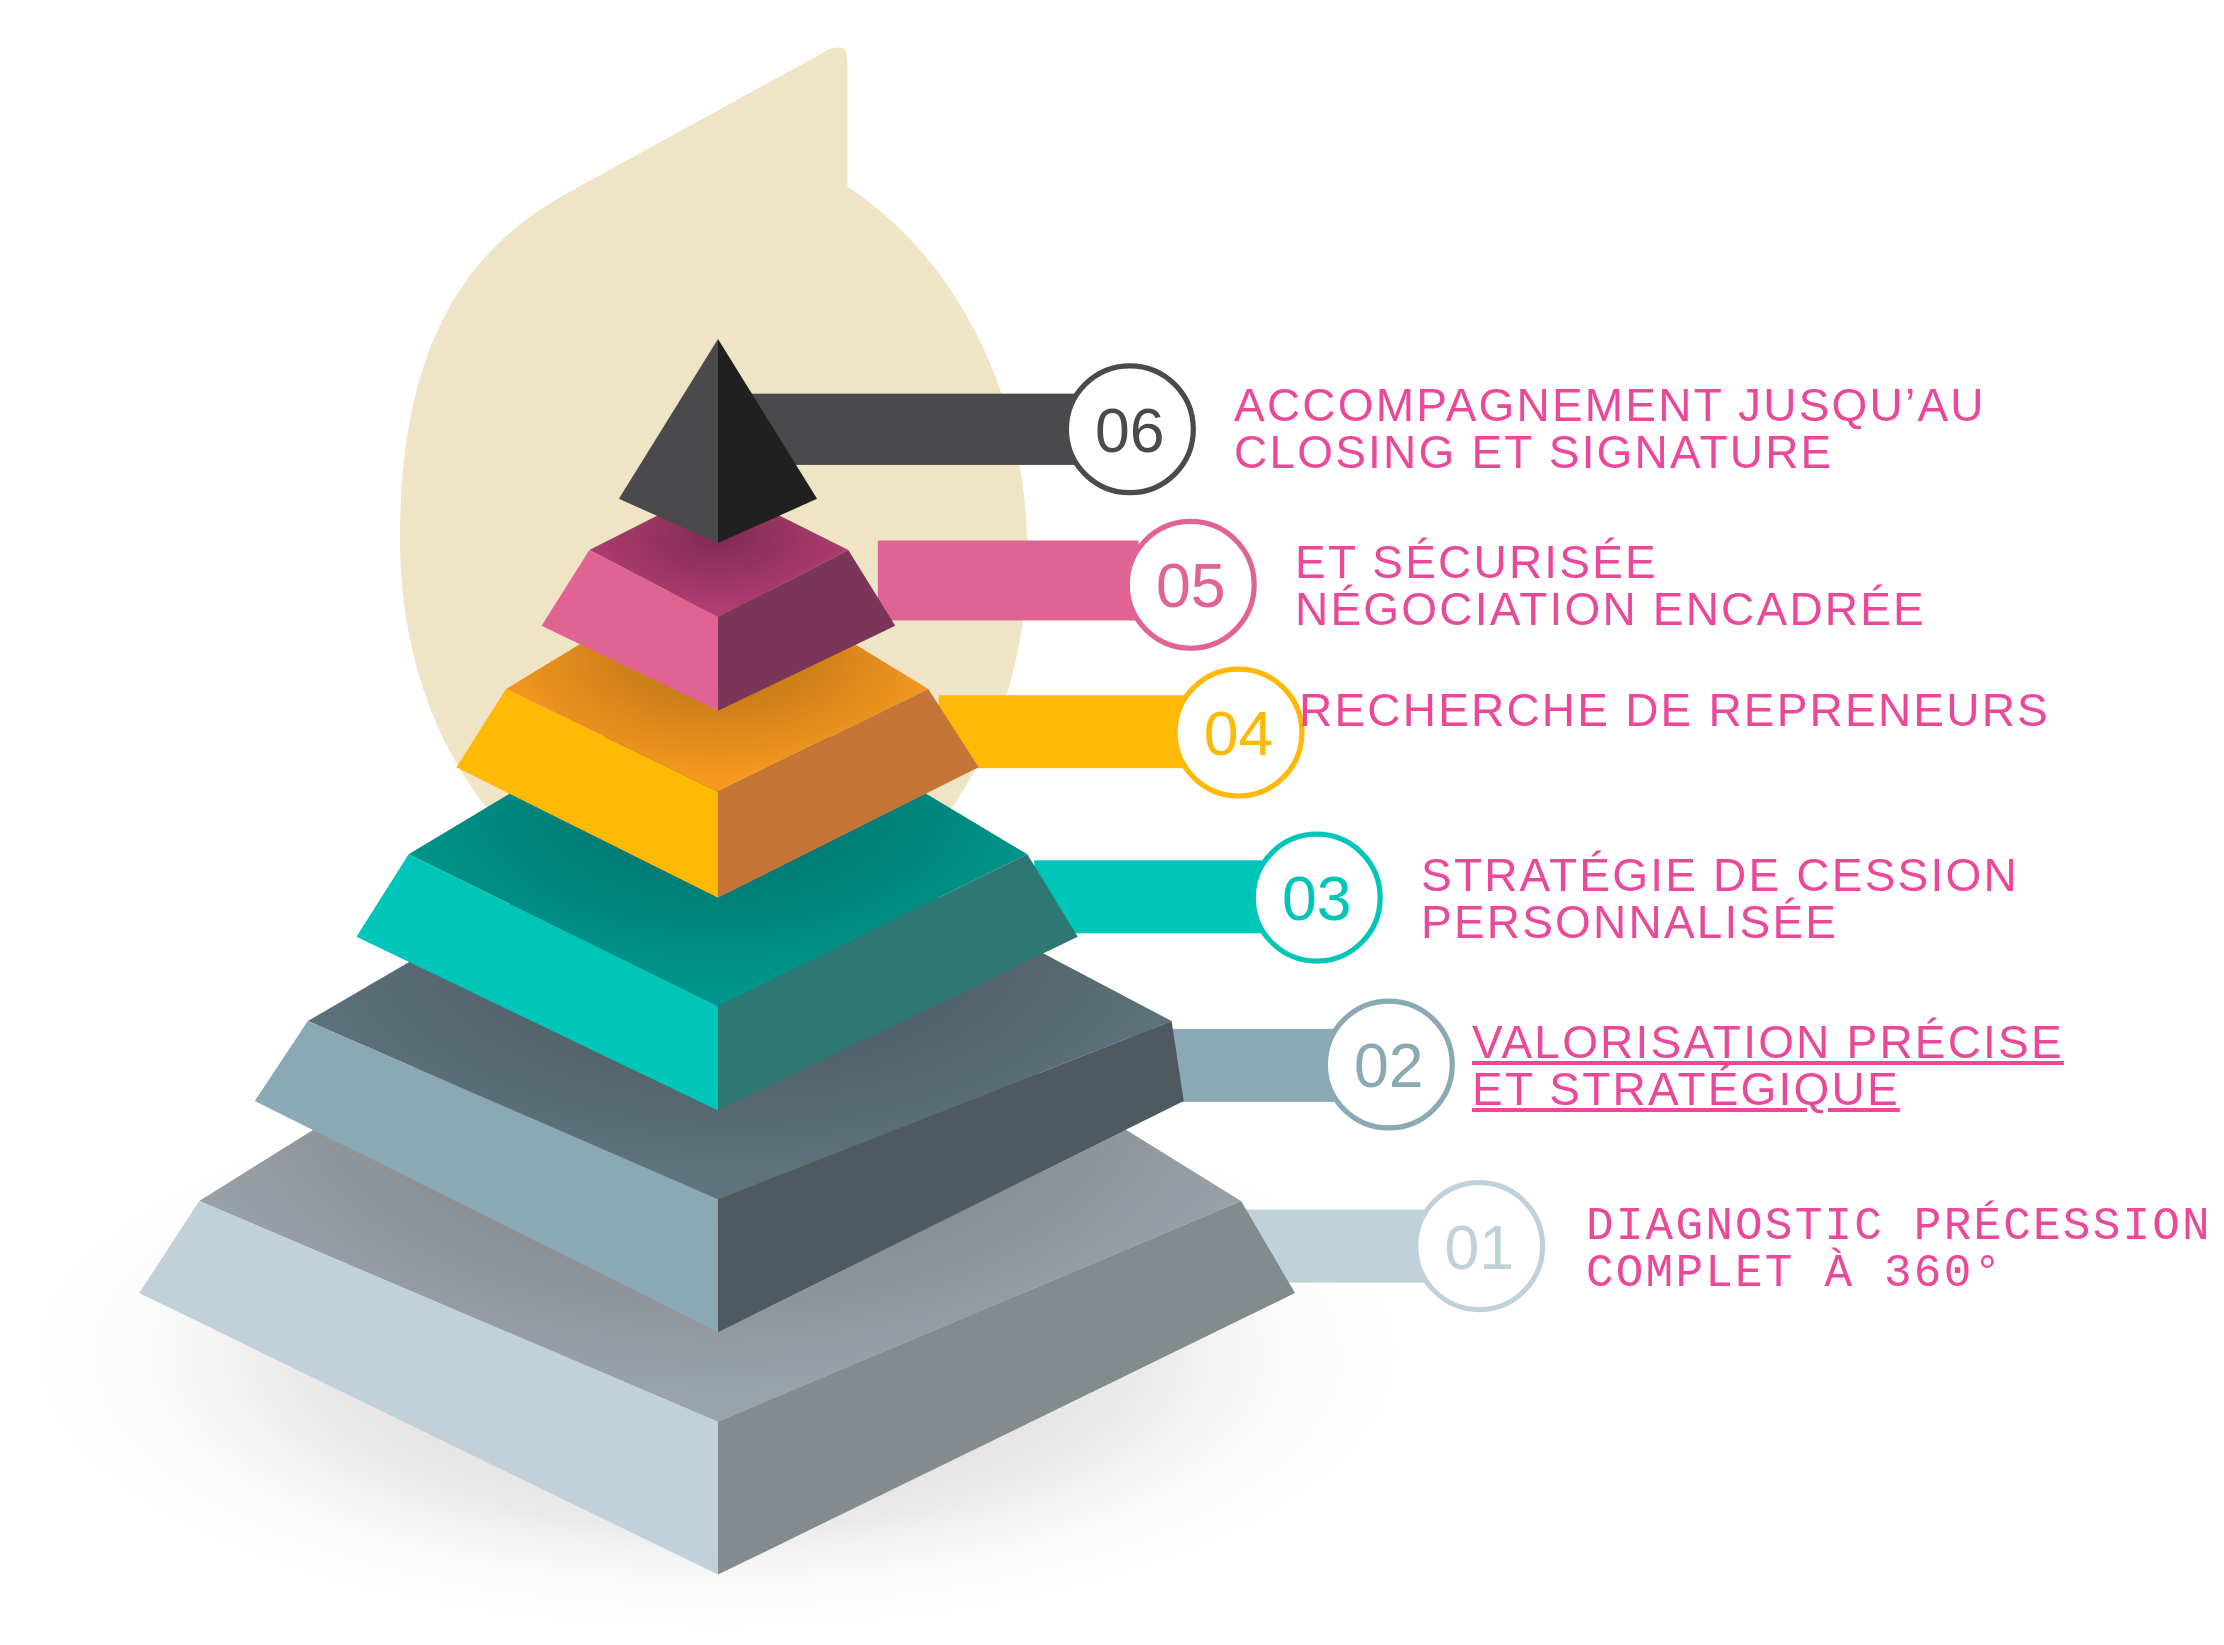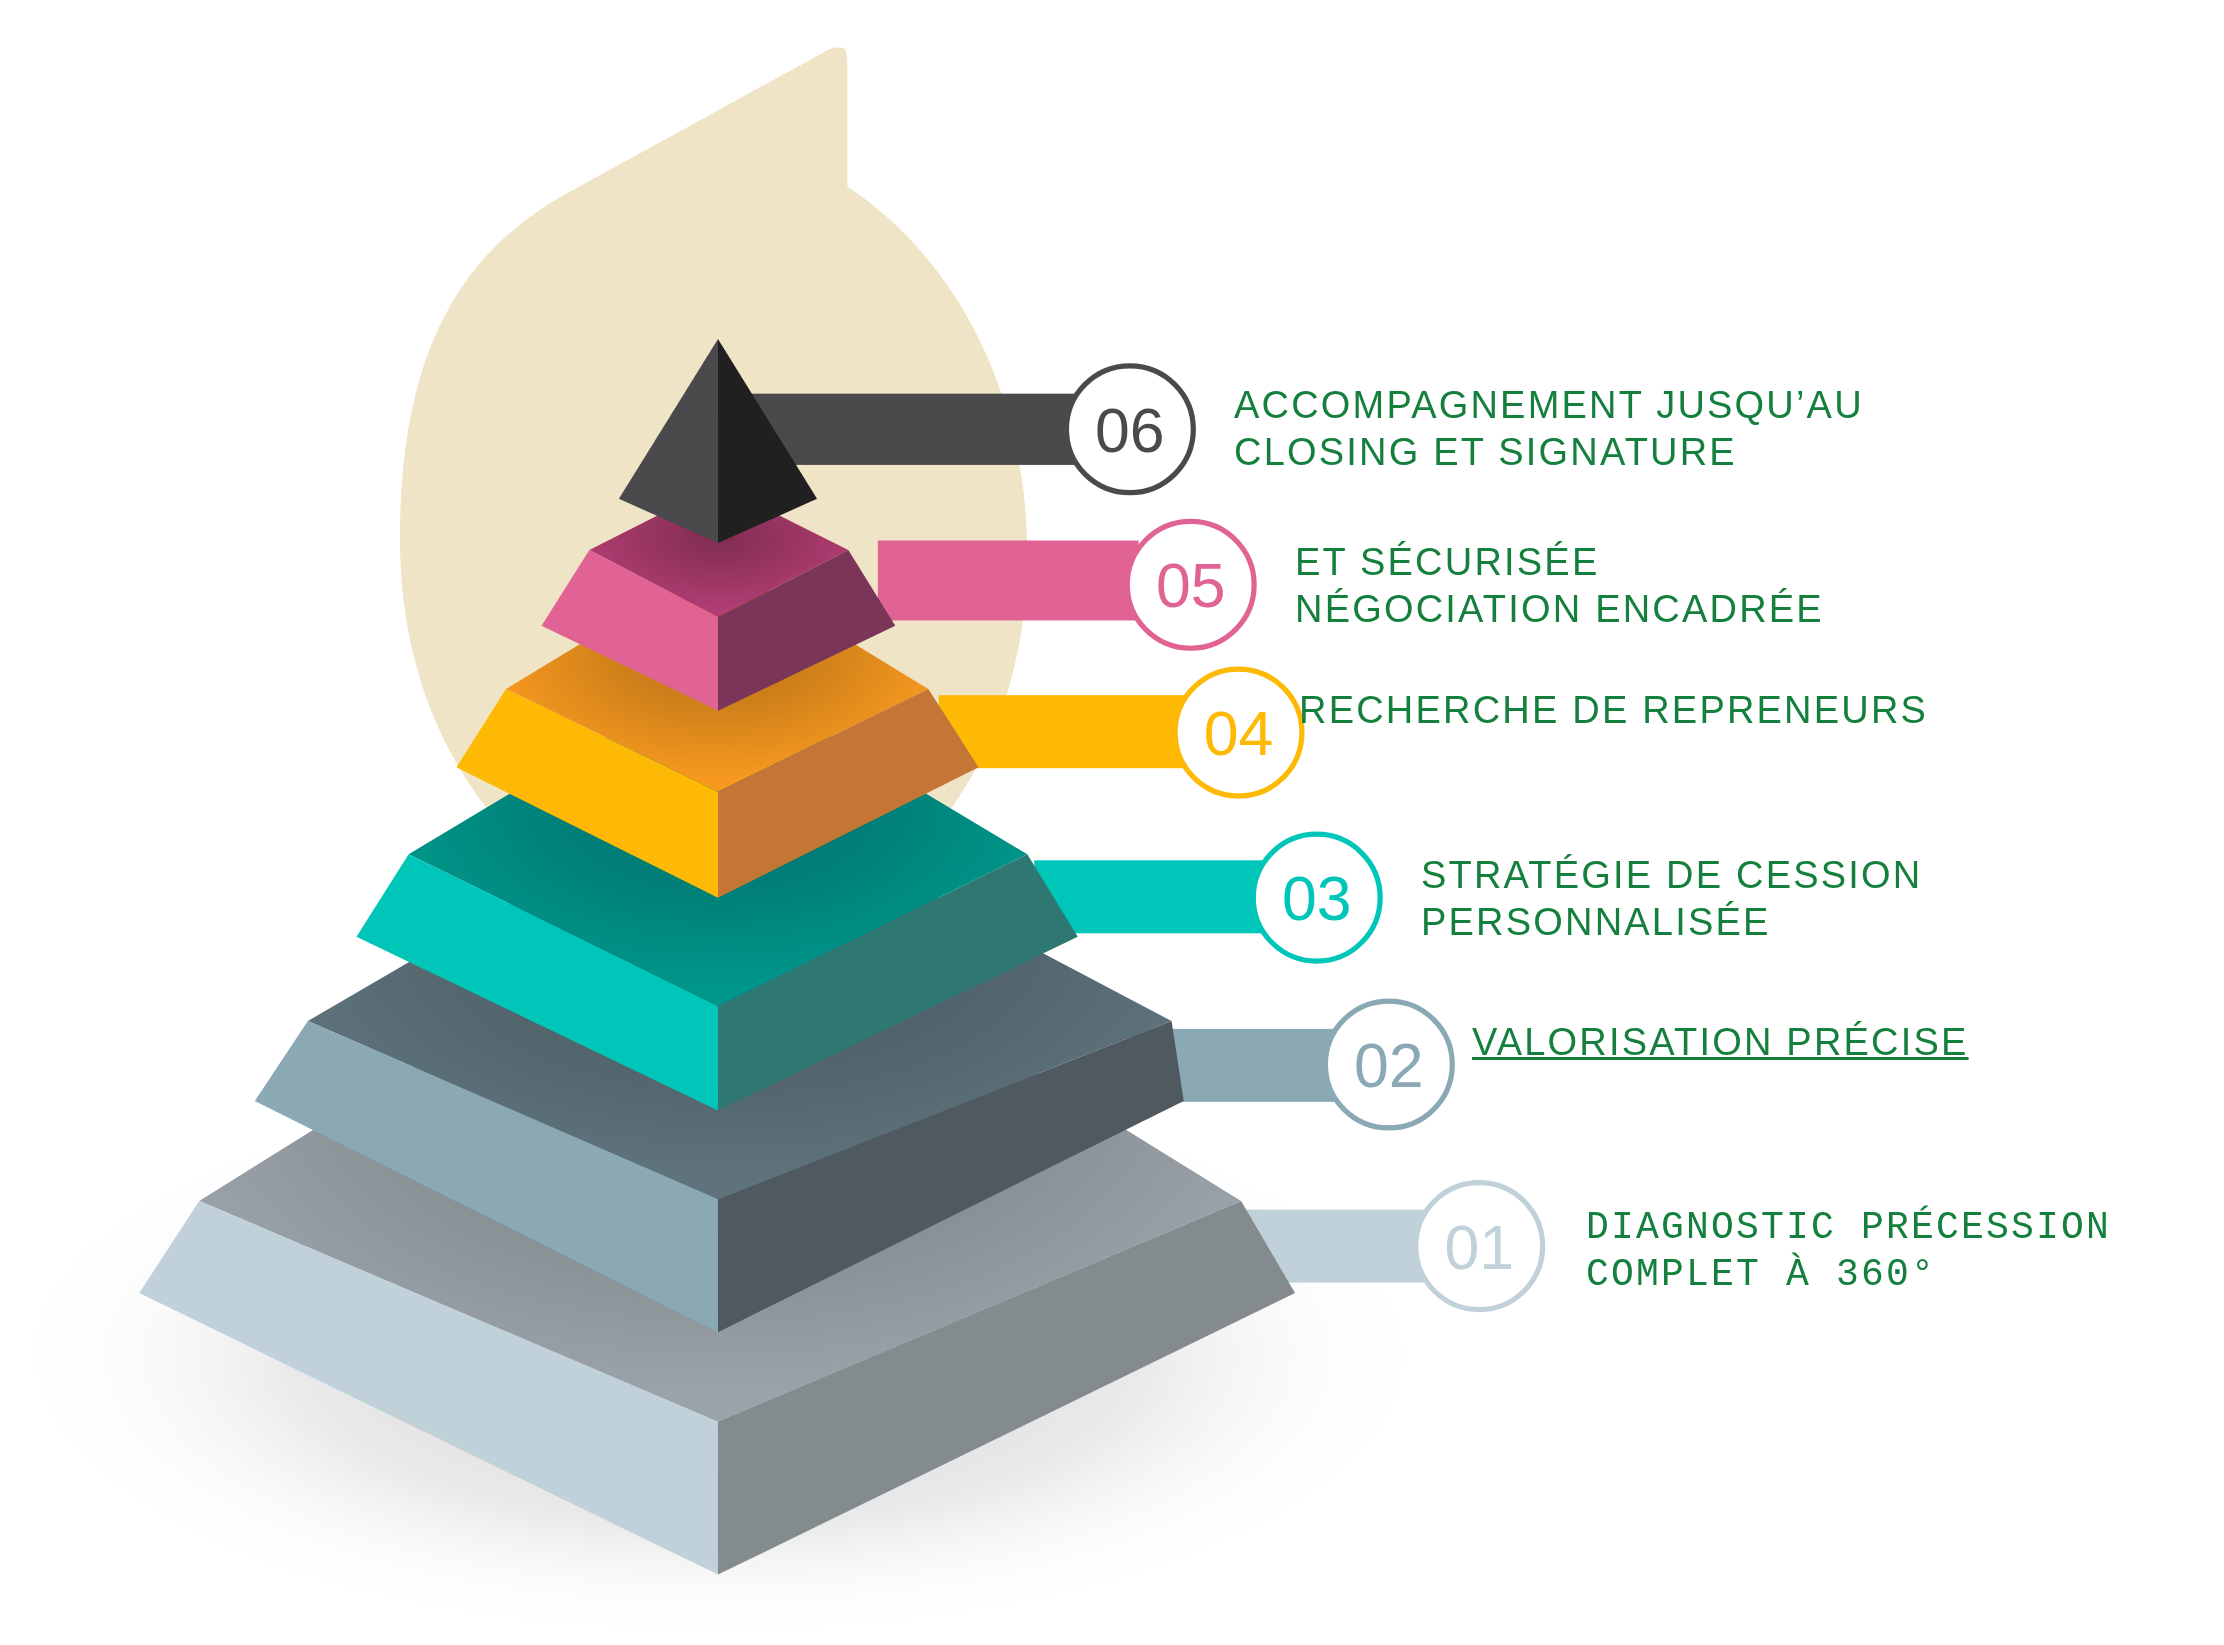--- a/index.html
+++ b/index.html
@@ -1,18 +1,18 @@
 <!DOCTYPE html>
 <html style="font-size:14px"><head>
 <meta charset="utf-8">
 <style>
   html,body{margin:0;padding:0;background:#ffffff;}
   body{width:2225px;height:1645px;position:relative;overflow:hidden;font-family:"Liberation Sans","DejaVu Sans",sans-serif;}
   #diagram{position:absolute;left:0;top:0;width:2225px;height:1645px;}
-  .label{position:absolute;color:#15803d;font-size:38px;letter-spacing:2.2px;line-height:47px;text-transform:uppercase;white-space:nowrap;}
+  .label{position:absolute;color:#ec4899;font-size:46px;letter-spacing:2.2px;line-height:47px;text-transform:uppercase;white-space:nowrap;}
   .label span{display:block;}
 </style>
 </head>
 <body>
 
 <svg id="diagram" viewBox="0 0 2560 1893" xmlns="http://www.w3.org/2000/svg">
   <defs>
     <radialGradient id="floorShadow" cx="50%" cy="50%" r="50%">
       <stop offset="0%" stop-color="#c8c8c8" stop-opacity="0.9"></stop>
       <stop offset="60%" stop-color="#dcdcdc" stop-opacity="0.6"></stop>
@@ -112,18 +112,19 @@
 </div>
 <div class="label" style="left:1299px;top:687px;text-align:center;">
   <span>RECHERCHE DE REPRENEURS</span>
 </div>
 <div class="label" style="left:1421px;top:852px;">
   <span>STRATÉGIE DE CESSION</span>
   <span>PERSONNALISÉE</span>
 </div>
 <div class="label" style="left:1472px;top:1019px;text-decoration:underline;">
   <span>VALORISATION PRÉCISE</span>
+  <span>ET STRATÉGIQUE</span>
 </div>
 <div class="label" style="left:1586px;top:1204px;font-family:Liberation Mono, monospace;">
   <span>DIAGNOSTIC PRÉCESSION</span>
   <span>COMPLET À 360°</span>
 </div>
 
 
 </body></html>

